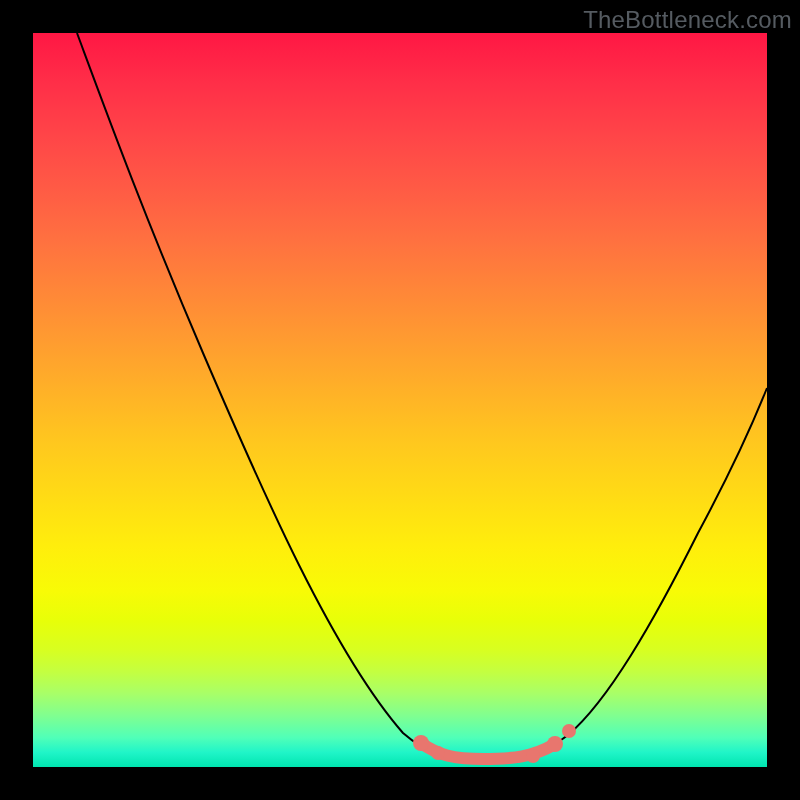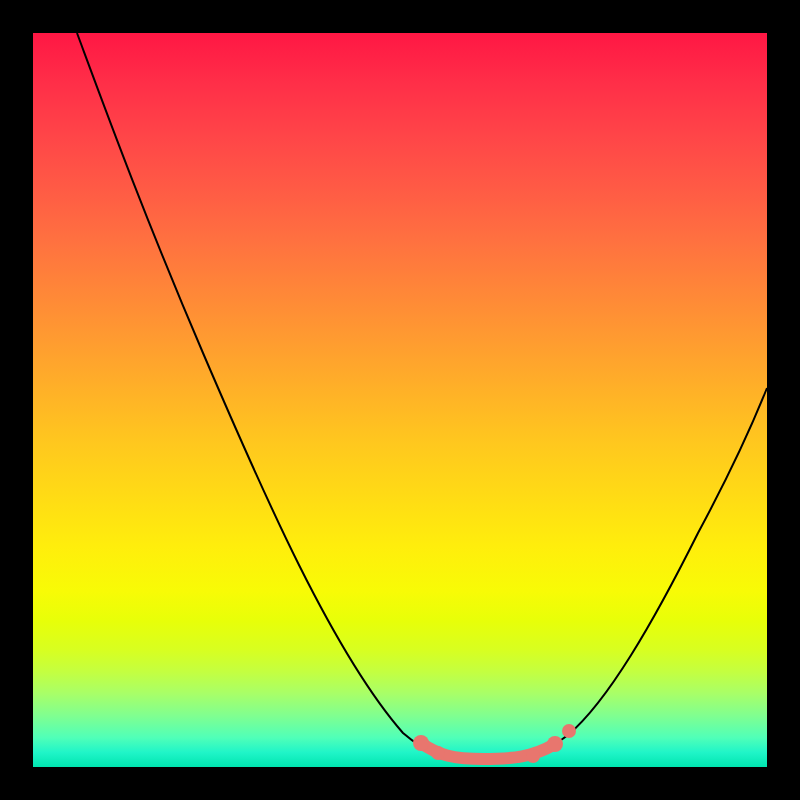--- a/index.html
+++ b/index.html
@@ -52,13 +52,14 @@
     <path class="seg" d="M 388 710
          C 405 722, 420 726, 450 726
          C 480 726, 500 724, 522 711"></path>
     <circle class="dot" cx="388" cy="710" r="8"></circle>
     <circle class="dot" cx="405" cy="720" r="7"></circle>
     <circle class="dot" cx="500" cy="723" r="7"></circle>
     <circle class="dot" cx="522" cy="711" r="8"></circle>
     <circle class="dot" cx="536" cy="698" r="7"></circle>
   </svg>
 
+  <div class="watermark">TheBottleneck.com</div>
 </div>
 
 </body></html>

